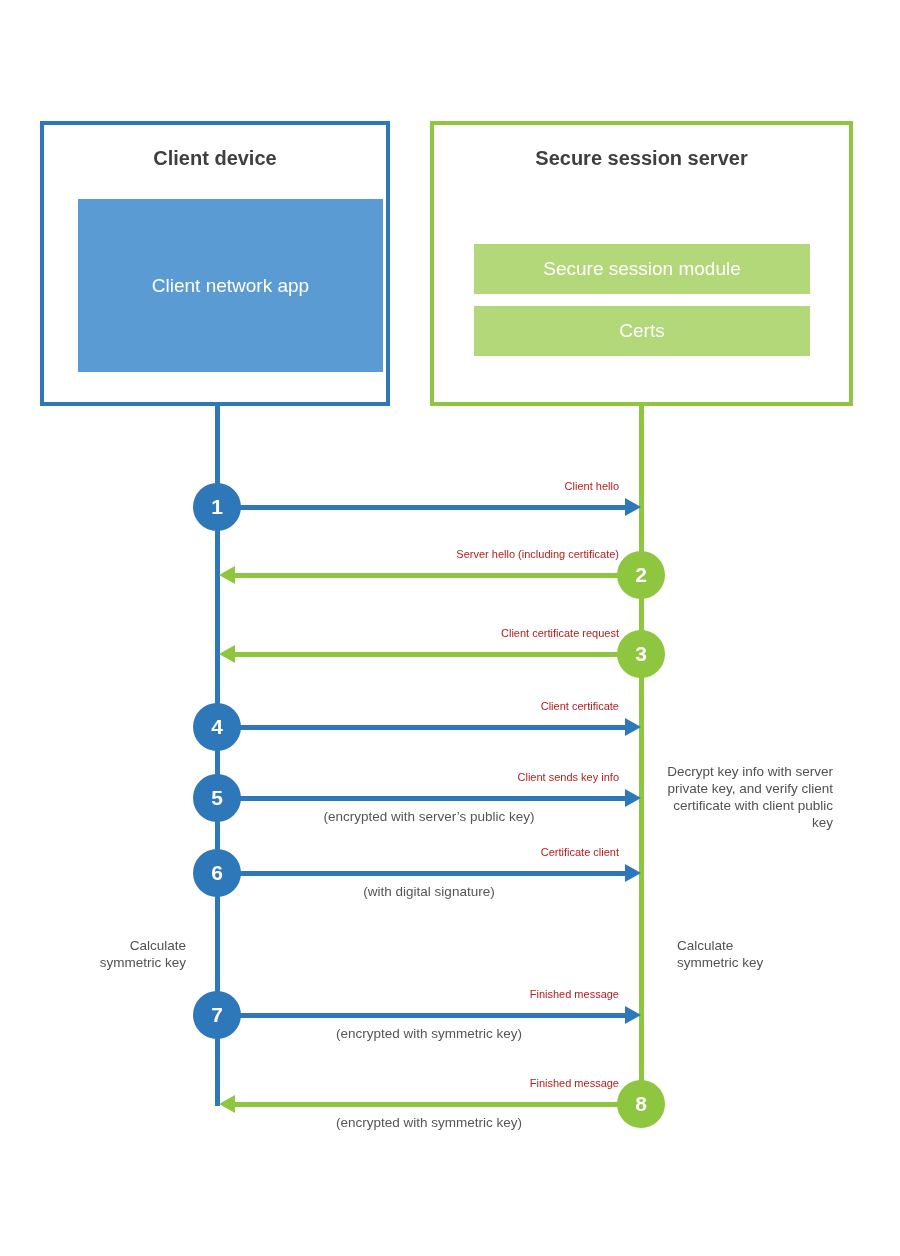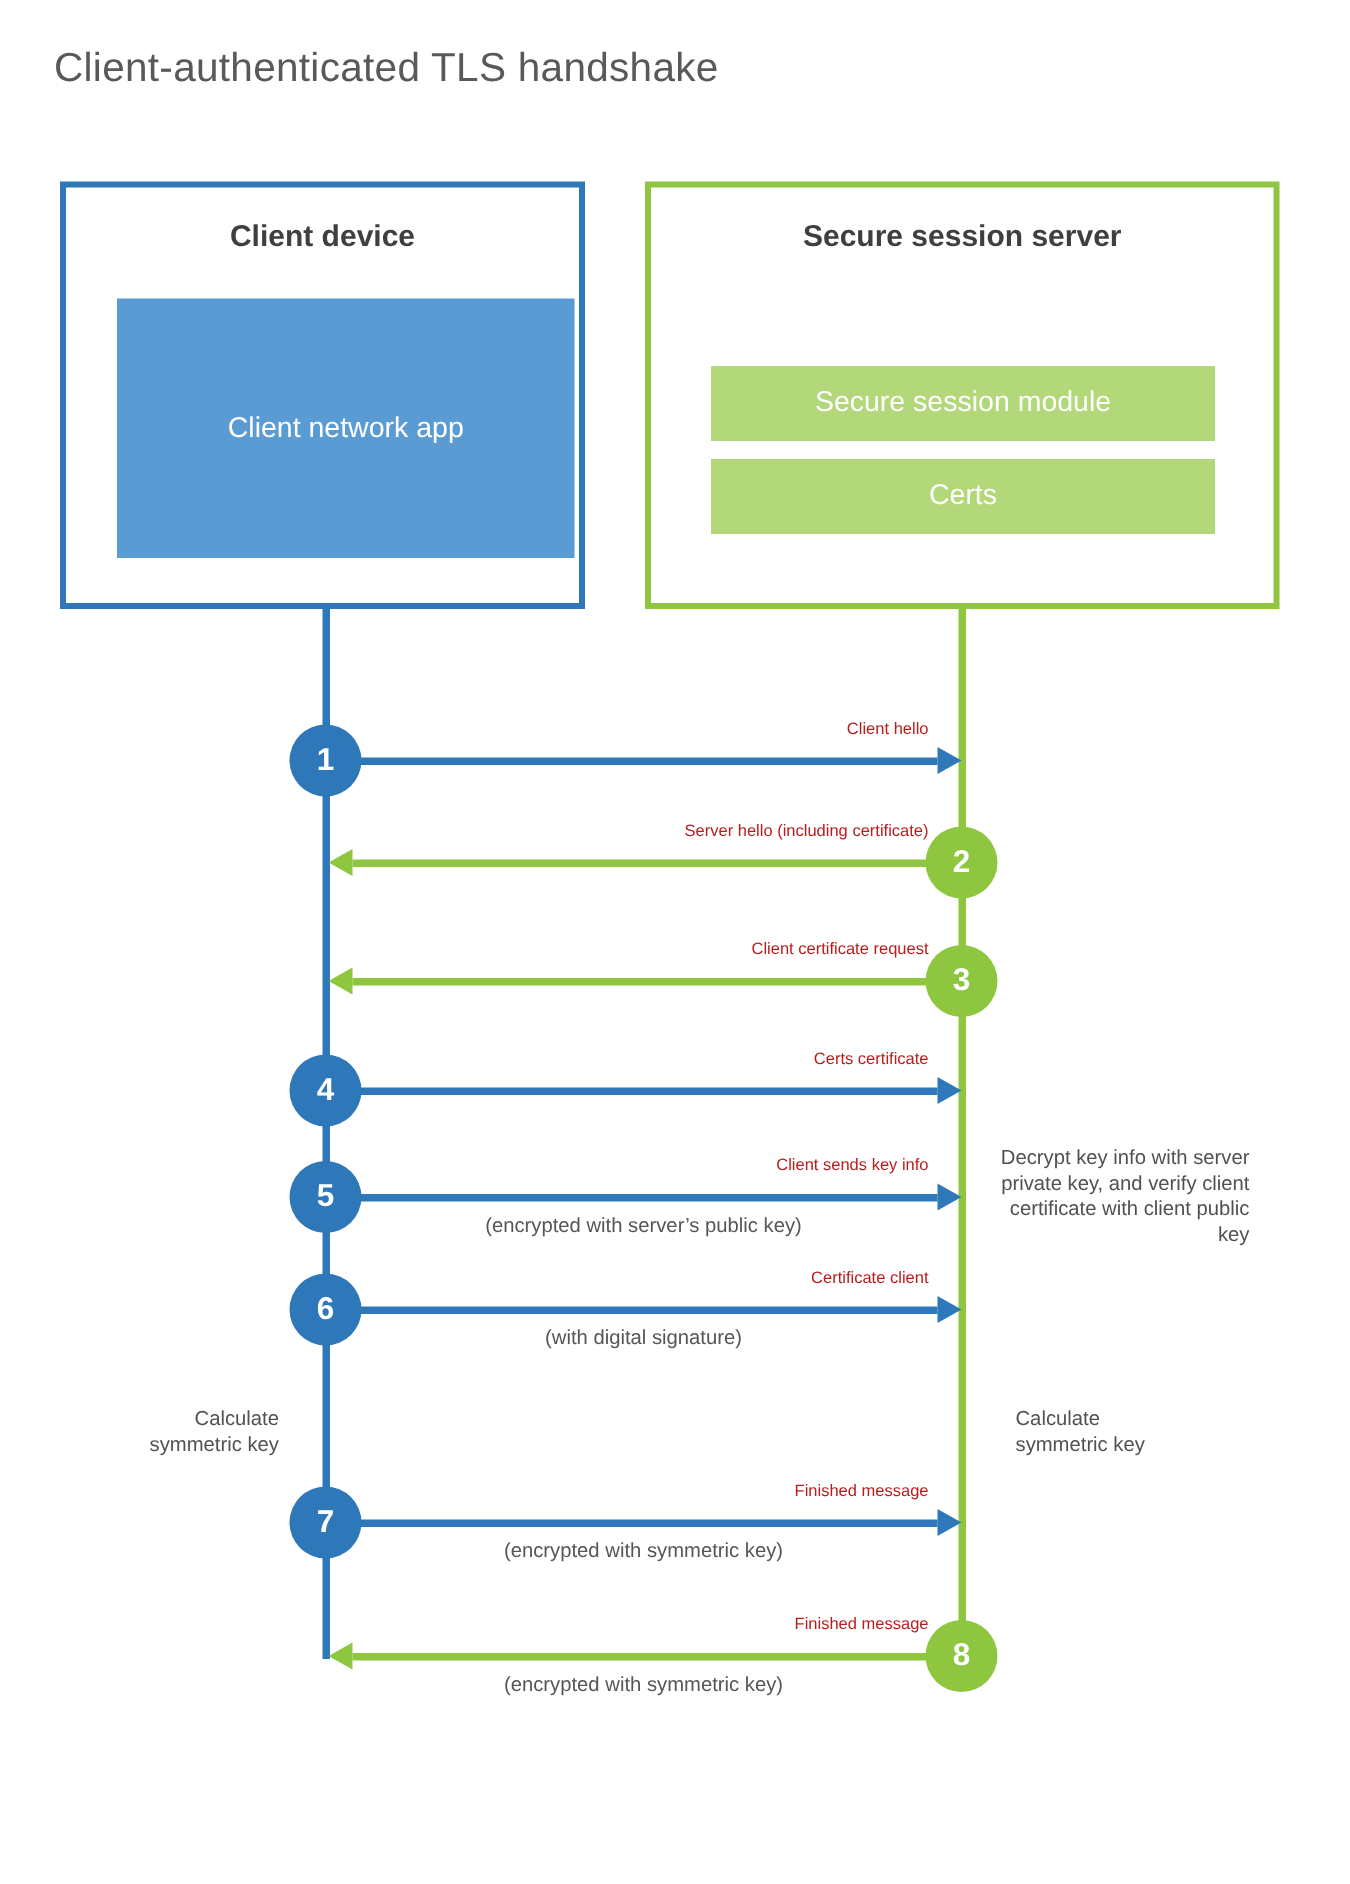--- a/index.html
+++ b/index.html
@@ -73,21 +73,20 @@
   }
   .note.decrypt { left: 667px; top: 763px; width: 166px; text-align: right; }
   .note.calc-left  { left: 66px;  top: 937px; width: 120px; text-align: right; }
   .note.calc-right { left: 677px; top: 937px; width: 120px; text-align: left; }
 </style>
 </head>
 <body>
 
 <div class="canvas">
 
-  <div class="page-title">Client-authenticated TLS handshake</div>
 
   <div class="actor-box client">
     <div class="actor-title">Client device</div>
     <div class="client-module">Client network app</div>
   </div>
 
   <div class="actor-box server">
     <div class="actor-title">Secure session server</div>
     <div class="server-module m0">Secure session module</div>
     <div class="server-module m1">Certs</div>
@@ -111,21 +110,21 @@
   </div>
 
   <div>
     <div class="msg-label" style="top:621px">Client certificate request</div>
     <div class="shaft green" style="top:652px"></div>
     <div class="head left" style="top:645px"></div>
     <div class="circle green" style="top:630px">3</div>
   </div>
 
   <div>
-    <div class="msg-label" style="top:694px">Certs certificate</div>
+    <div class="msg-label" style="top:694px">Client certificate</div>
     <div class="shaft blue" style="top:725px"></div>
     <div class="head right" style="top:718px"></div>
     <div class="circle blue" style="top:703px">4</div>
   </div>
 
   <div>
     <div class="msg-label" style="top:765px">Client sends key info</div>
     <div class="shaft blue" style="top:796px"></div>
     <div class="head right" style="top:789px"></div>
     <div class="circle blue" style="top:774px">5</div>

